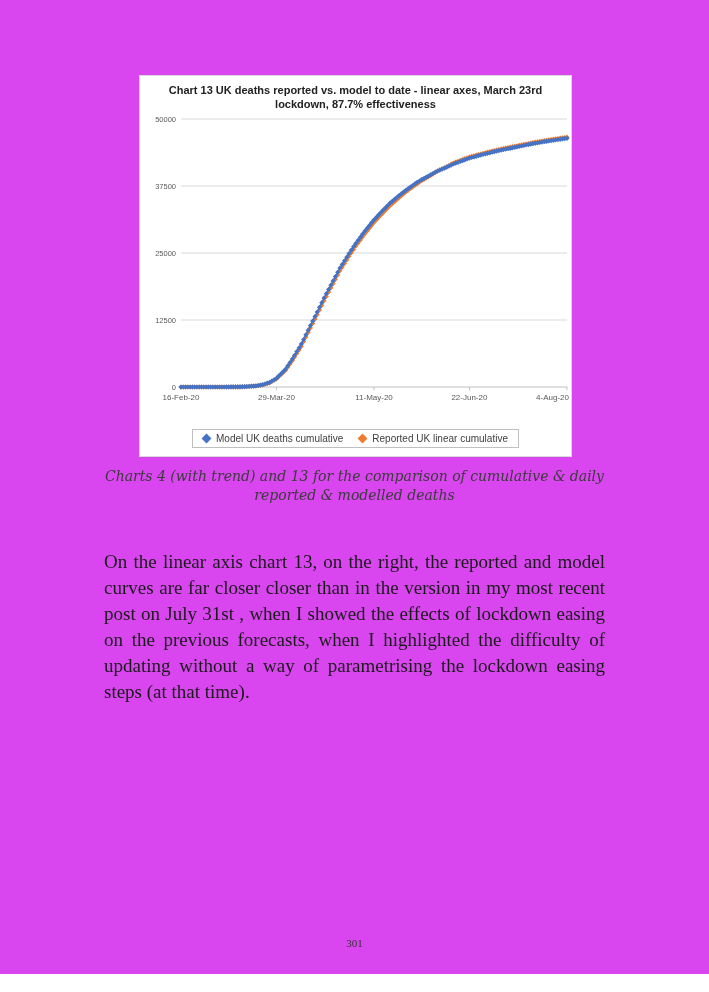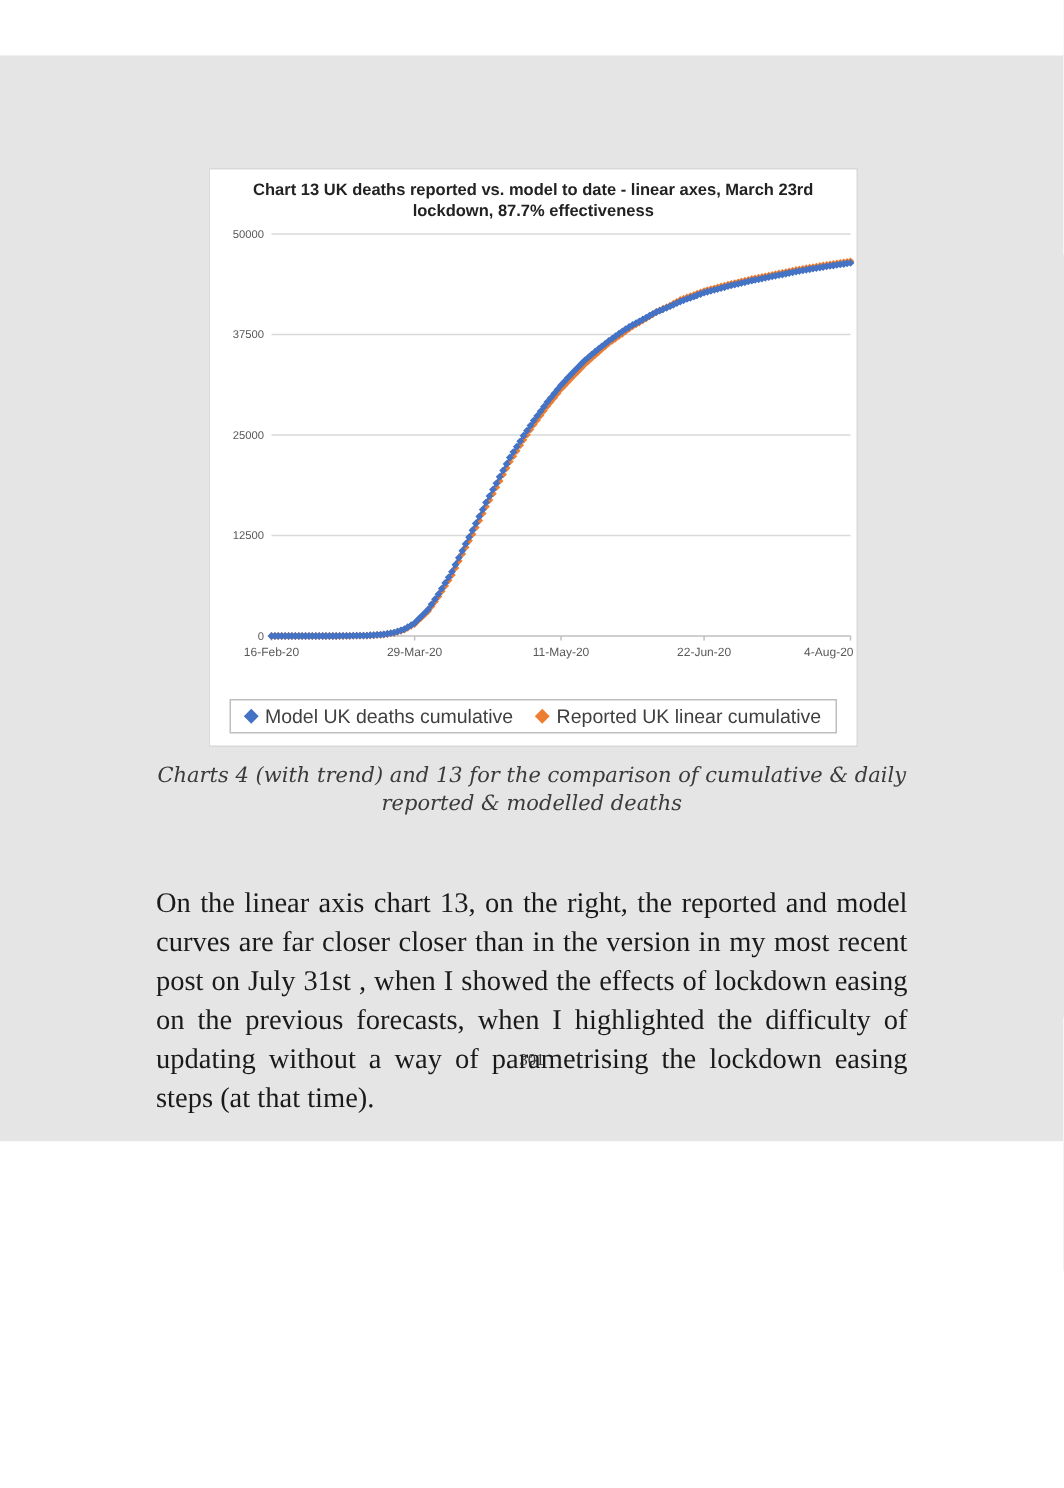--- a/index.html
+++ b/index.html
@@ -1,23 +1,22 @@
 <!DOCTYPE html>
 <html><head>
 <meta charset="utf-8">
 <style>
   html,body{margin:0;padding:0;background:#ffffff;}
   .page{
     position:relative;
-    width:709px;height:724px;
-    background:#e5e5e5;
+    width:709px;height:974px;
+    background:#d946ef;
     overflow:hidden;
     font-family:"Liberation Serif",serif;
     color:#1a1a1a;
-    margin-top:37px;
   }
   .figure{
     width:431px;
     margin:75px 0 0 139px;
     border:1px solid #d9d9d9;
     background:#ffffff;
     text-align:center;
     padding-top:7px;
   }
   .chart-title{
@@ -36,21 +35,21 @@
     gap:16px;
     border:1px solid #bfbfbf;
     padding:3px 10px;
     margin:2px auto 8px;
   }
   .legend-item{
     display:inline-flex;
     align-items:center;
     gap:6px;
     font-family:"Liberation Sans",sans-serif;
-    font-size:13px;
+    font-size:10px;
     color:#404040;
   }
   .legend-marker{
     width:7px;height:7px;
     transform:rotate(45deg);
     display:inline-block;
   }
   .figure-caption{
     margin:10px auto 0;
     max-width:520px;
@@ -67,21 +66,21 @@
   }
   .body-text p{
     margin:0 0 15px 0;
     font-size:19px;
     line-height:26px;
     text-align:justify;
   }
   .page-number{
     position:absolute;
     left:0;right:0;
-    bottom:48px;
+    bottom:25px;
     text-align:center;
     font-size:11px;
     color:#333333;
   }
 </style>
 </head>
 <body>
 
 <div class="page">
 

